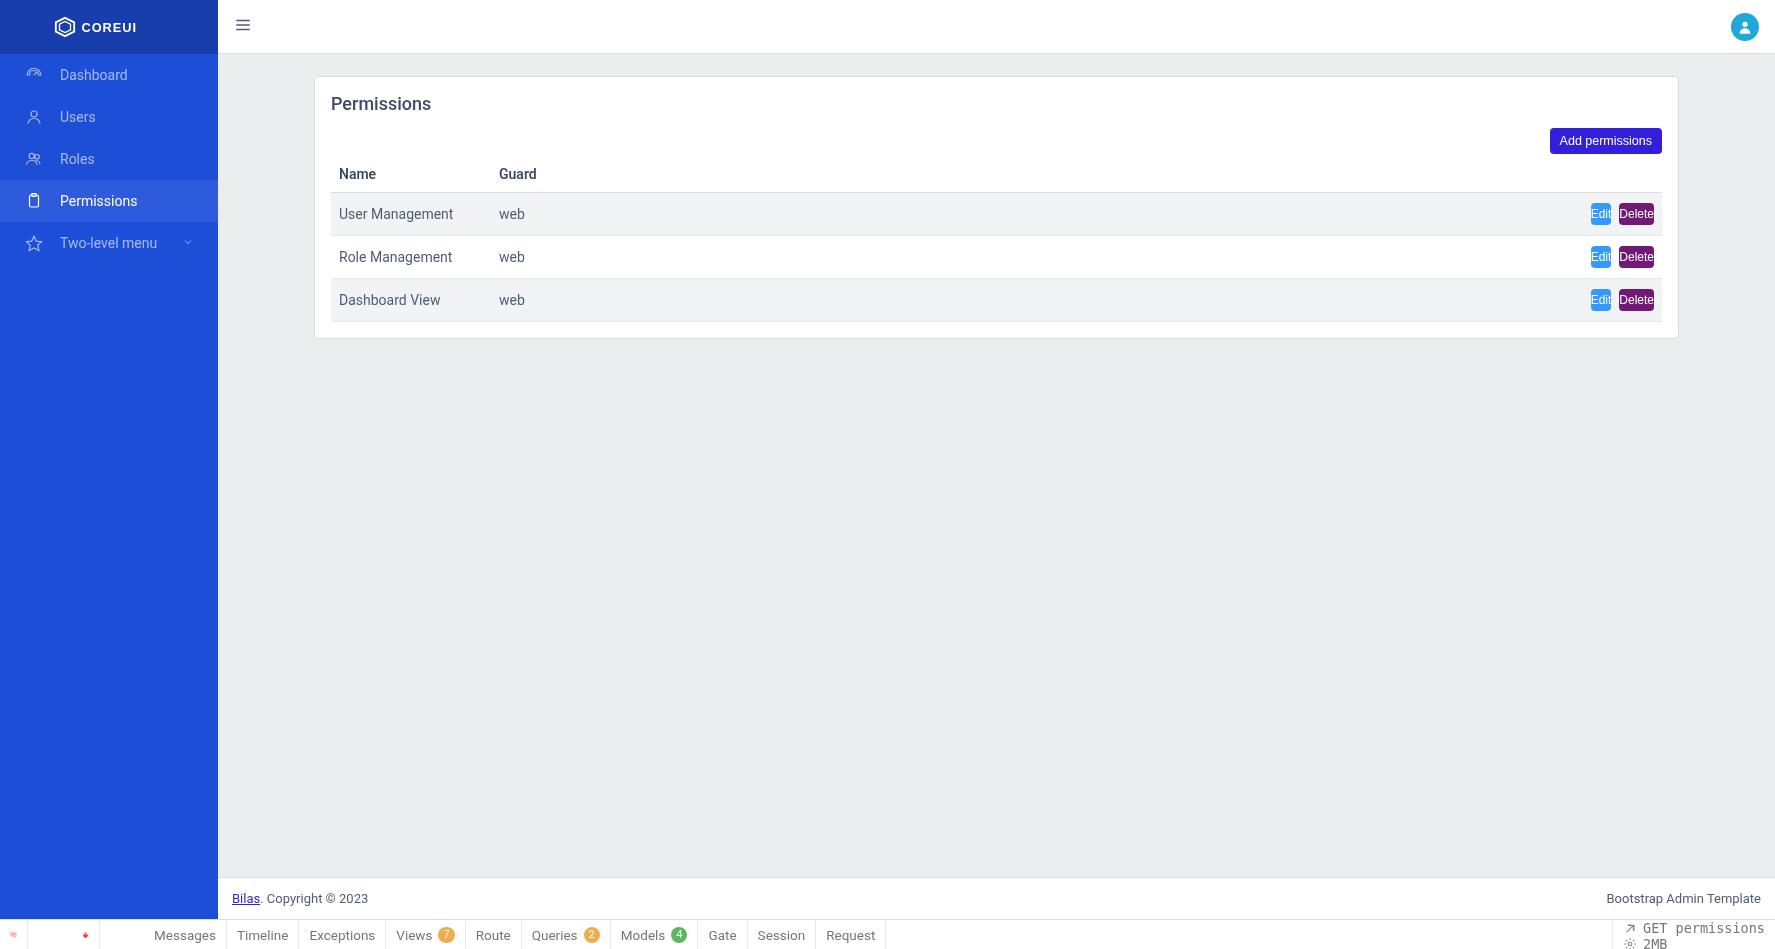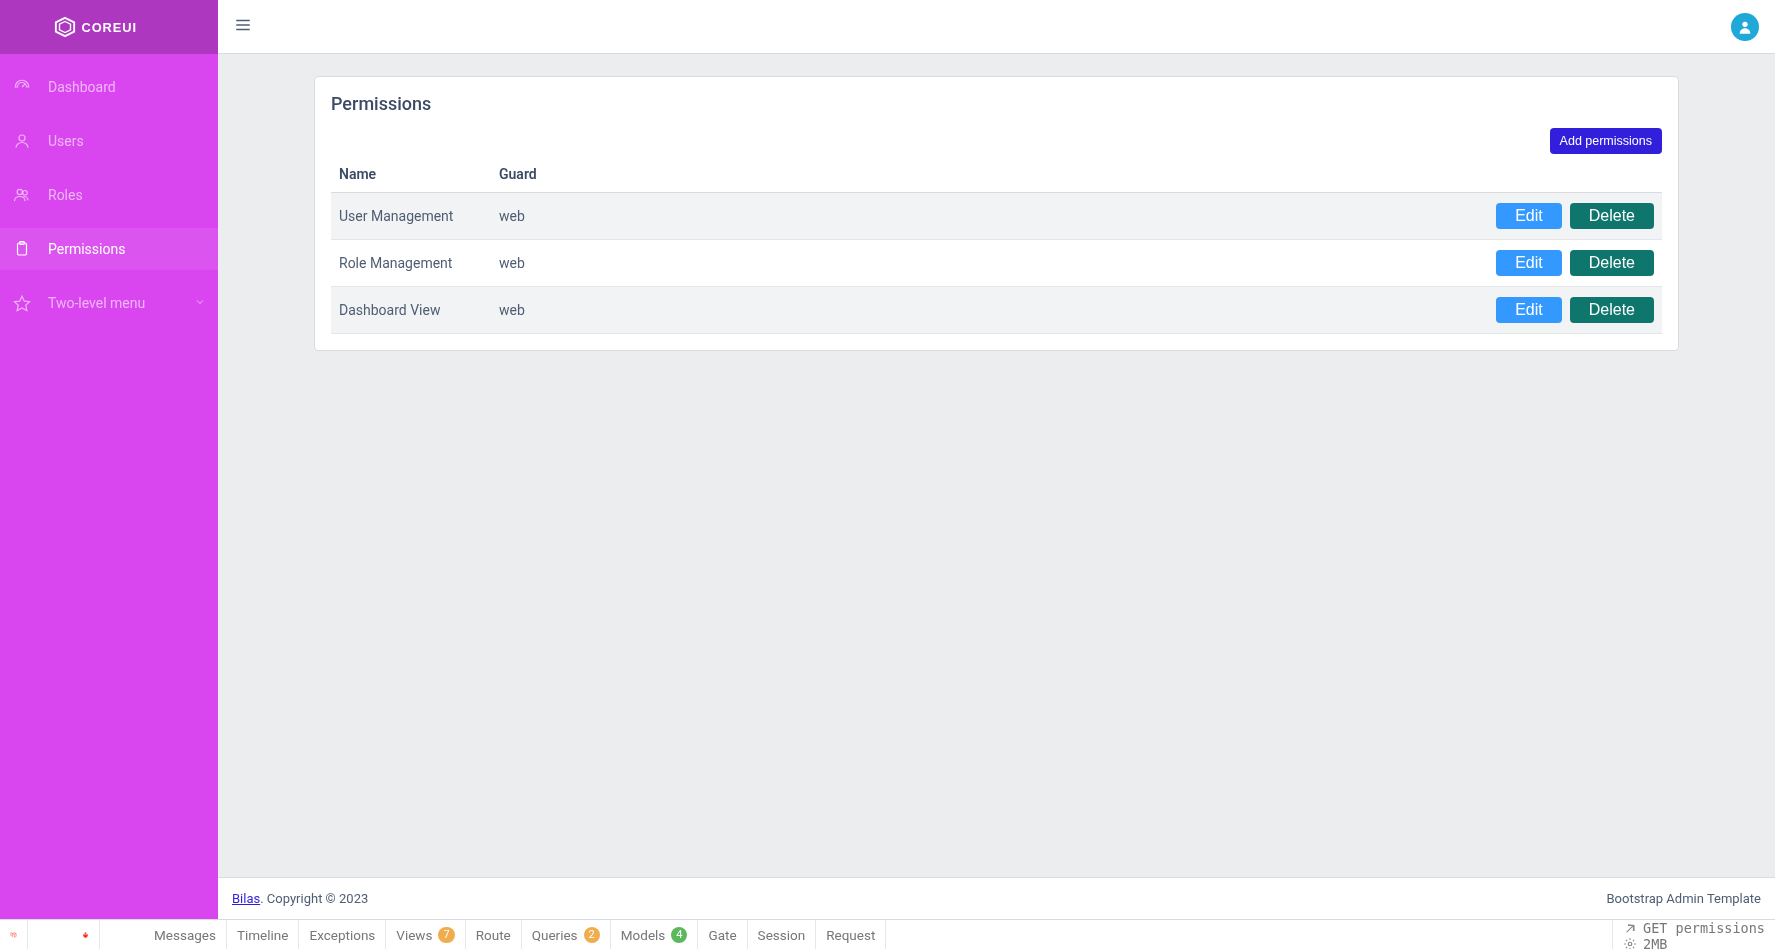--- a/index.html
+++ b/index.html
@@ -2,25 +2,25 @@
 <html><head>
 <meta charset="utf-8">
 <style>
   * { box-sizing: border-box; margin: 0; padding: 0; }
   html, body { height: 100%; width: 100%; font-family: -apple-system, BlinkMacSystemFont, "Segoe UI", Roboto, "Helvetica Neue", Arial, sans-serif; font-size: 14px; color: #4f5d73; }
   body { display: flex; flex-direction: column; background: #ebedef; overflow: hidden; }
 
   .app { display: flex; flex: 1; min-height: 0; }
 
   
-  .sidebar { width: 218px; background: #d946ef; color: rgba(255,255,255,0.6); display: flex; flex-direction: column; }
+  .sidebar { width: 218px; background: #1d4ed8; color: rgba(255,255,255,0.6); display: flex; flex-direction: column; }
   .sidebar-brand { height: 54px; display: flex; align-items: center; justify-content: center; background: rgba(0,0,0,0.2); }
   .brand-svg { height: 22px; fill: #fff; }
   .nav { list-style: none; flex: 1; }
-  .nav-item { display: flex; align-items: center; height: 42px; padding: 0 12px; cursor: pointer; color: rgba(255,255,255,0.6); font-size: 14px; margin-top: 12px; }
+  .nav-item { display: flex; align-items: center; height: 42px; padding: 0 24px; cursor: pointer; color: rgba(255,255,255,0.6); font-size: 14px; }
   .nav-item.active { background: rgba(255,255,255,0.08); color: #fff; }
   .nav-icon { width: 20px; height: 20px; margin-right: 16px; flex-shrink: 0; display: inline-flex; align-items: center; justify-content: center; }
   .nav-icon svg { width: 18px; height: 18px; stroke: currentColor; fill: none; stroke-width: 1.6; }
   .nav-chevron { margin-left: auto; }
   .nav-chevron svg { width: 12px; height: 12px; stroke: currentColor; fill: none; stroke-width: 2; }
 
   
   .main { flex: 1; display: flex; flex-direction: column; min-width: 0; }
 
   
@@ -32,22 +32,22 @@
   
   .content { flex: 1; overflow: auto; padding: 22px 96px; }
   .card { background: #fff; border: 1px solid #d8dbe0; border-radius: 4px; }
   .card-body { padding: 16px; }
   .card-title { font-size: 18px; font-weight: 500; color: #3c4b64; }
   .card-sub { font-size: 13px; color: #b1b7c1; margin-top: 2px; }
   .card-actions { display: flex; justify-content: flex-end; margin: 14px 0 2px; }
   .btn { display: inline-flex; align-items: center; border: none; border-radius: 4px; font-size: 12.5px; padding: 6px 10px; cursor: pointer; color: #fff; }
   .btn-primary { background: #321fdb; }
   .btn-info { background: #3399ff; }
-  .btn-danger { background: #0f766e; }
-  .btn-sm { font-size: 16px; padding: 4px 19px; }
+  .btn-danger { background: #701a75; }
+  .btn-sm { font-size: 12px; padding: 4px 0; }
 
   table { width: 100%; border-collapse: collapse; }
   thead th { text-align: left; font-weight: 600; font-size: 14px; color: #3c4b64; padding: 10px 8px; border-bottom: 1px solid #d8dbe0; }
   tbody td { padding: 10px 8px; border-bottom: 1px solid #e4e7ea; font-size: 14px; color: #4f5d73; vertical-align: middle; }
   tbody tr:nth-child(odd) { background: #f2f3f5; }
   td.actions { text-align: right; white-space: nowrap; }
   td.actions .btn { margin-left: 8px; }
 
   
   .footer { height: 42px; background: #fff; border-top: 1px solid #d8dbe0; display: flex; align-items: center; justify-content: space-between; padding: 0 14px; font-size: 13px; color: #4f5d73; }

